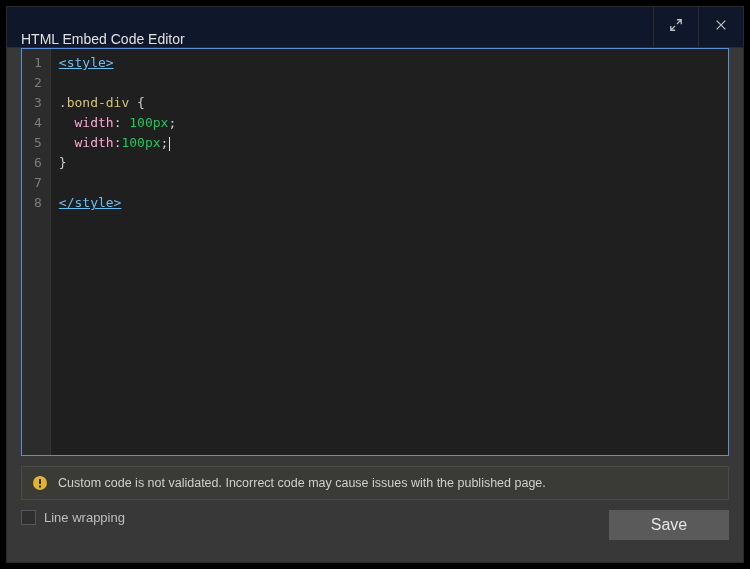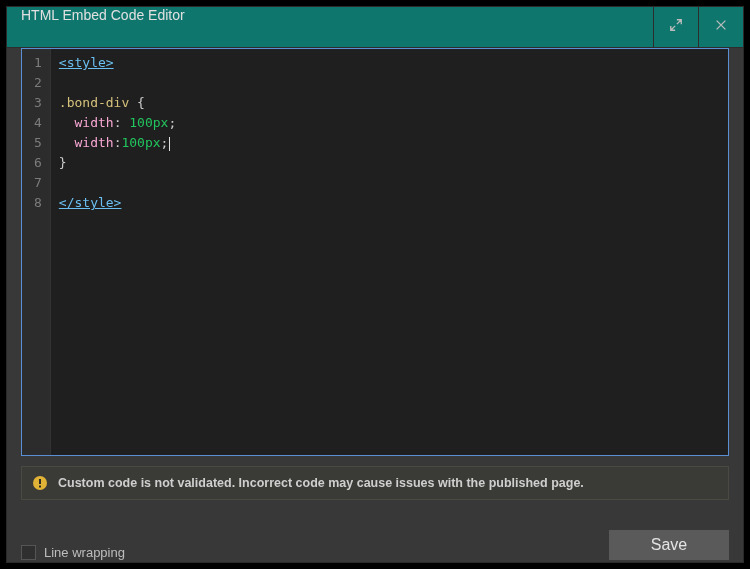--- a/index.html
+++ b/index.html
@@ -20,23 +20,23 @@
     height: 557px;
     background: #383838;
     border: 1px solid #2a2a2a;
     box-sizing: border-box;
     display: flex;
     flex-direction: column;
   }
   
   .titlebar {
     height: 40px;
-    background: #0f766e;
-    display: flex;
-    align-items: flex-start;
+    background: #0f172a;
+    display: flex;
+    align-items: flex-end;
     border-bottom: 1px solid #2d2d2d;
   }
   .titlebar .title {
     flex: 1;
     padding-left: 14px;
     font-size: 14px;
     color: #e0e0e0;
     font-weight: 400;
   }
   .titlebar .tb-btn {
@@ -116,40 +116,39 @@
   
   .warning {
     margin: 0 14px 10px 14px;
     background: #3a3a36;
     border: 1px solid #4a4a42;
     display: flex;
     align-items: center;
     padding: 8px 10px;
     font-size: 12.5px;
     color: #cfcfcf;
-    font-weight: bold;
   }
   .warning .w-icon {
     width: 16px;
     height: 16px;
     margin-right: 10px;
     display: flex;
     align-items: center;
     justify-content: center;
   }
   .warning .w-icon svg {
     width: 16px;
     height: 16px;
   }
 
   
   .footer {
     height: 50px;
     display: flex;
-    align-items: flex-end;
+    align-items: flex-start;
     padding: 0 14px 2px 14px;
   }
   .chk-wrap {
     display: flex;
     align-items: center;
     gap: 8px;
     font-size: 13px;
     color: #bdbdbd;
     cursor: pointer;
   }

